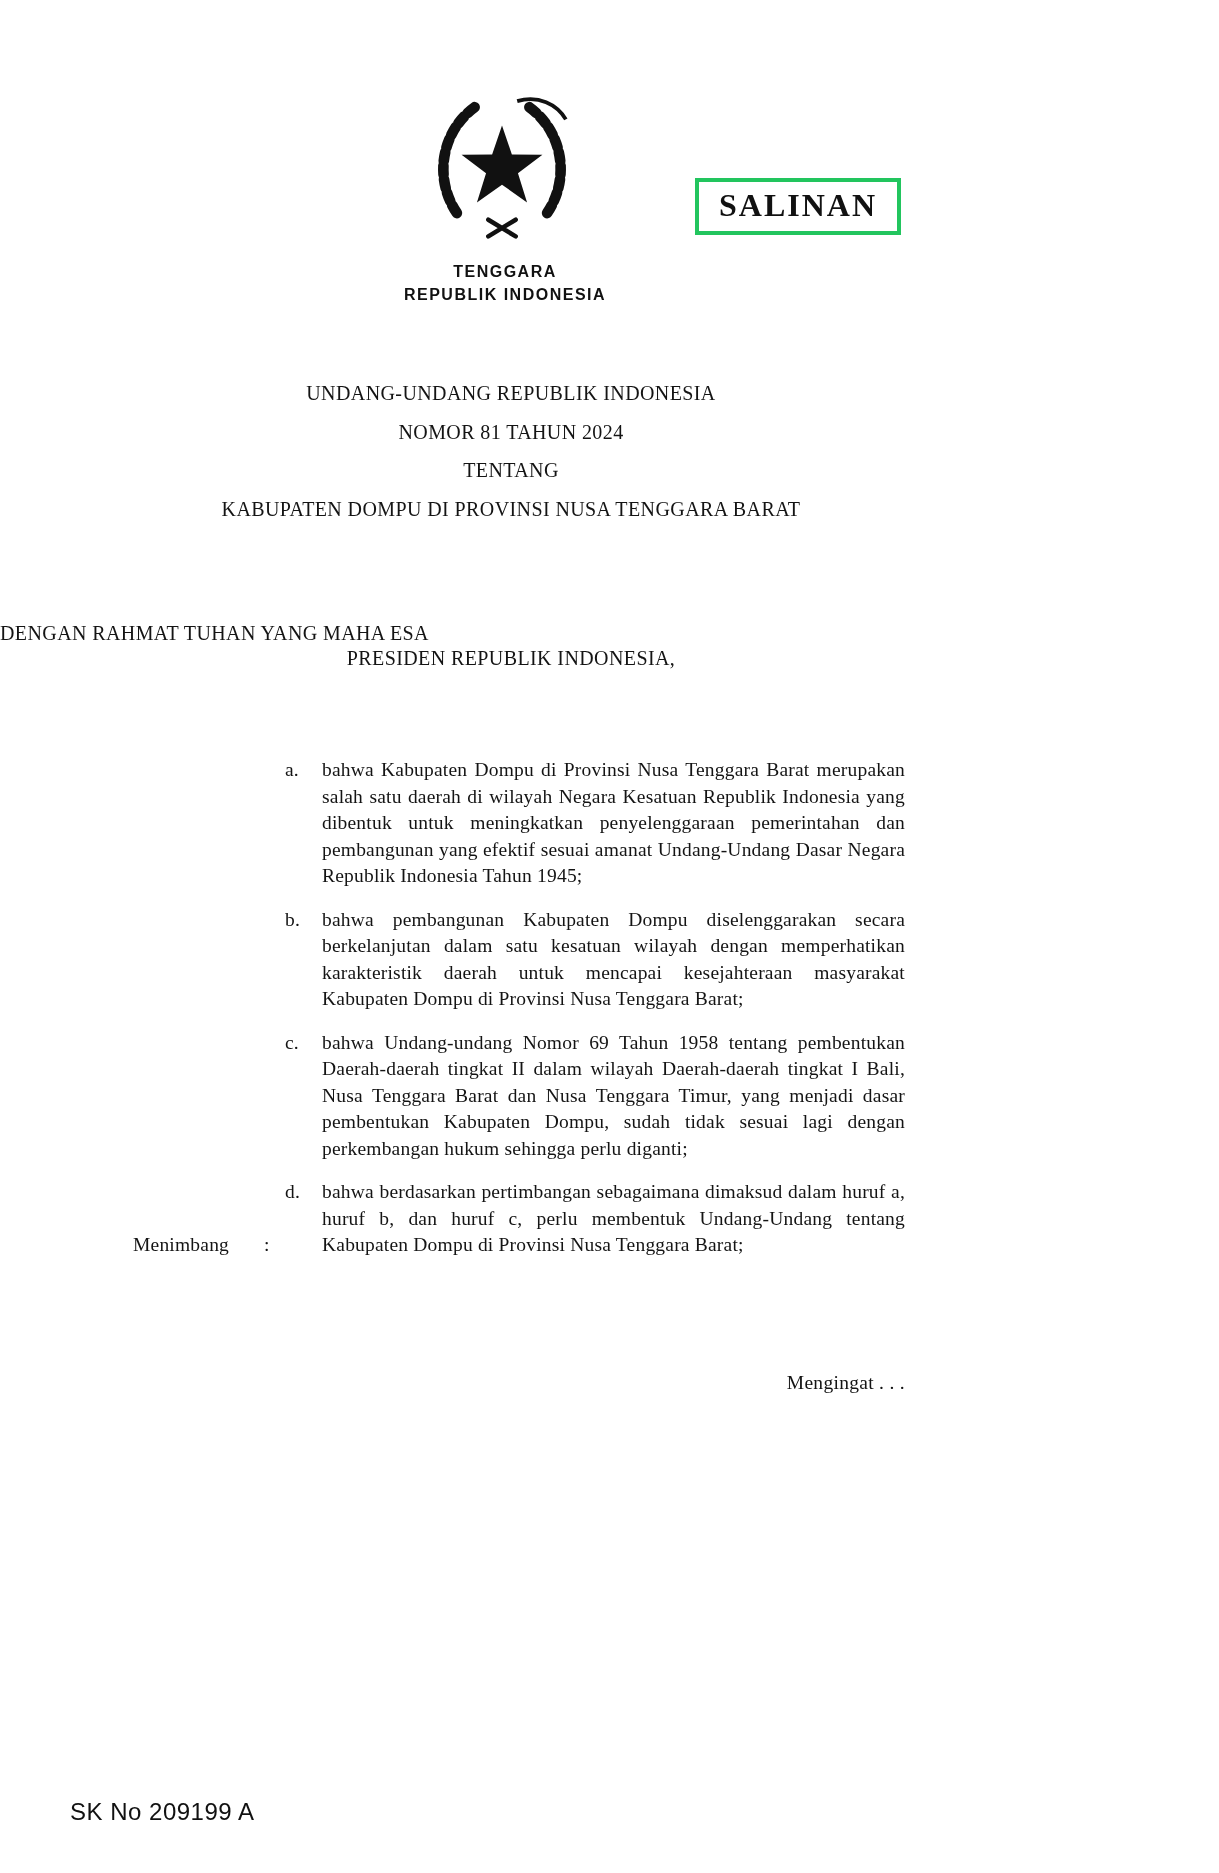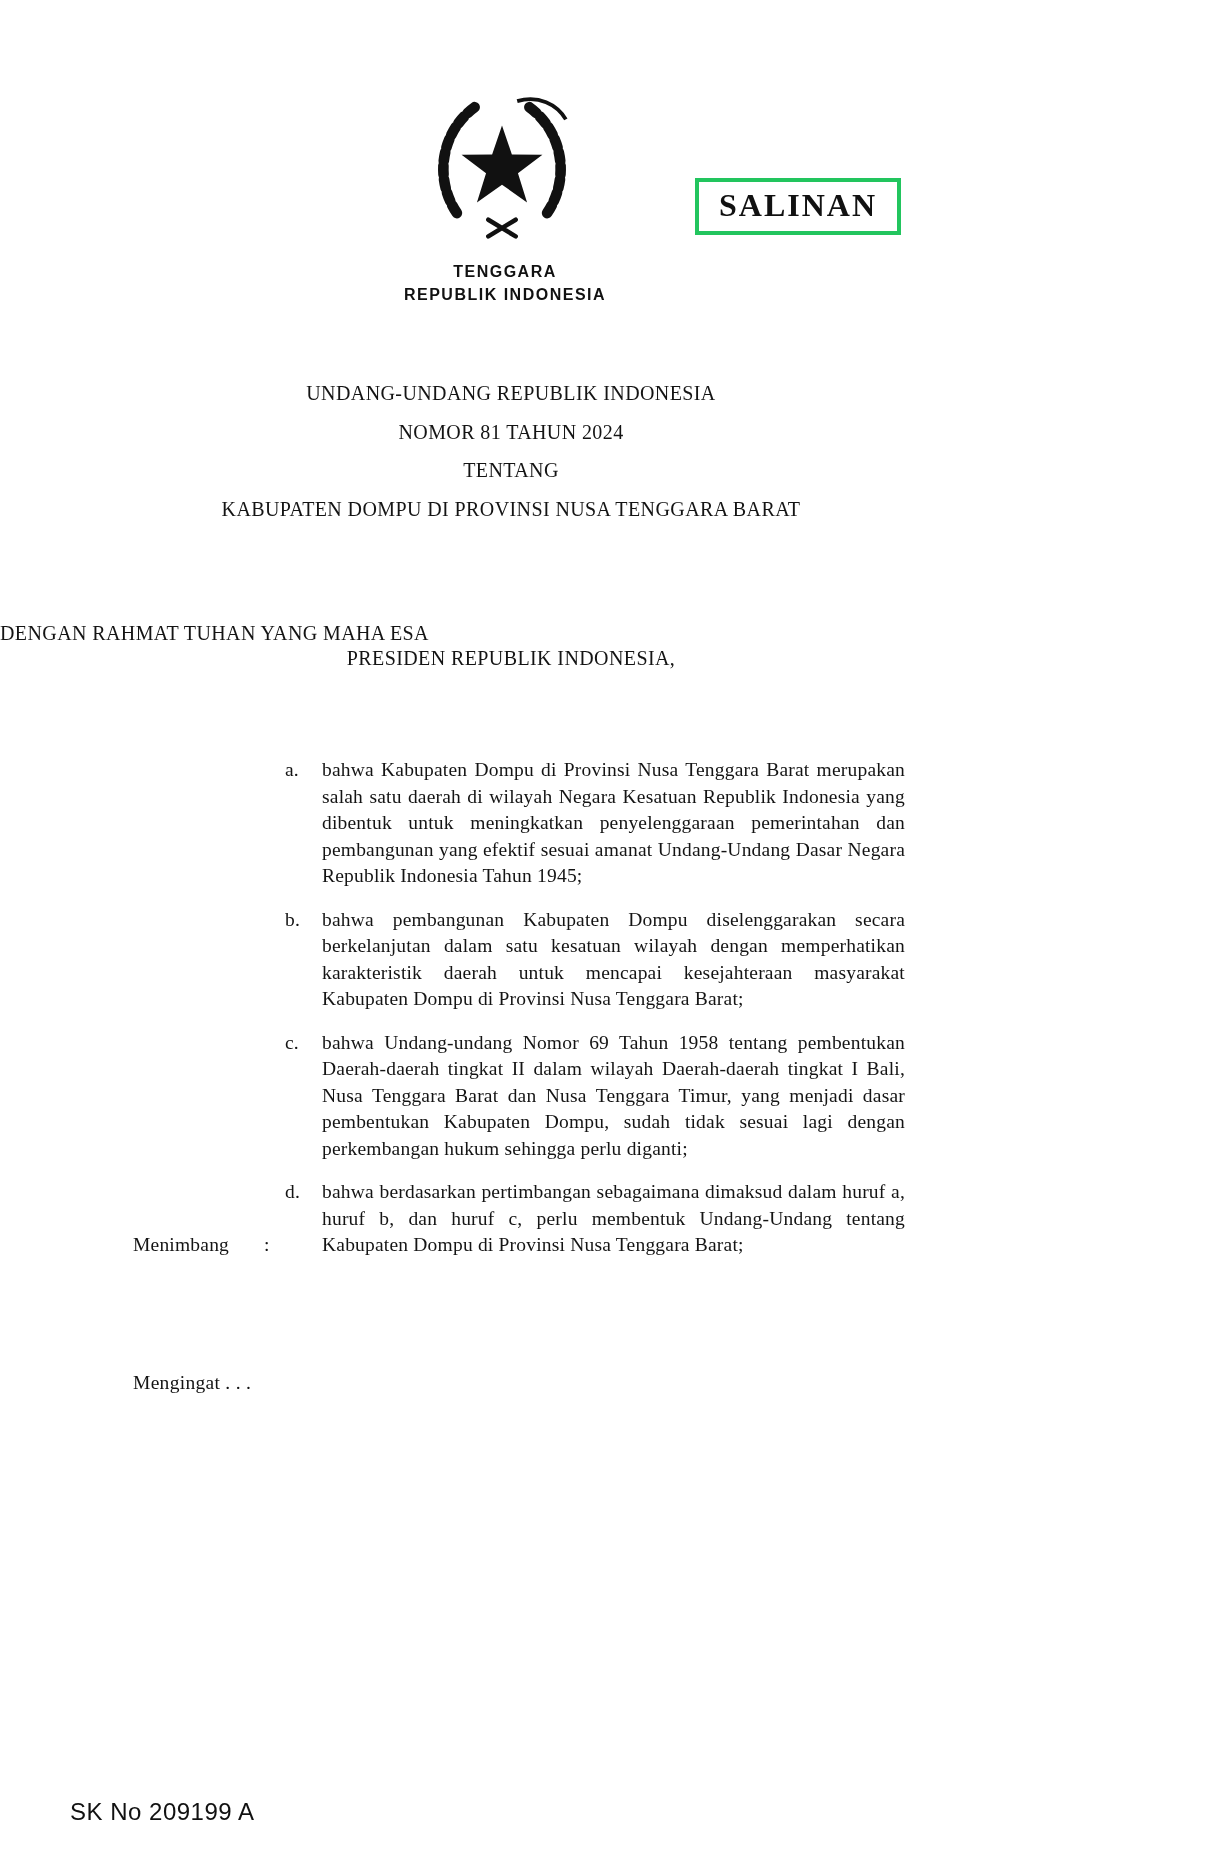--- a/index.html
+++ b/index.html
@@ -104,21 +104,21 @@
   .cons-item   { display: flex; align-items: flex-start; margin-bottom: 17px; }
   .cons-item:last-child { margin-bottom: 0; }
   .cons-letter { flex: 0 0 37px; }
   .cons-text   { flex: 1 1 auto; text-align: justify; }
 
   .continuation {
     position: absolute;
     left: 133px;
     top: 1372px;
     width: 772px;
-    text-align: left;
+    text-align: right;
     font-size: 19.5px;
     letter-spacing: 0.3px;
   }
 
   .footer-code {
     position: absolute;
     left: 70px;
     top: 1798px;
     font-family: "Liberation Sans", sans-serif;
     font-size: 24px;

